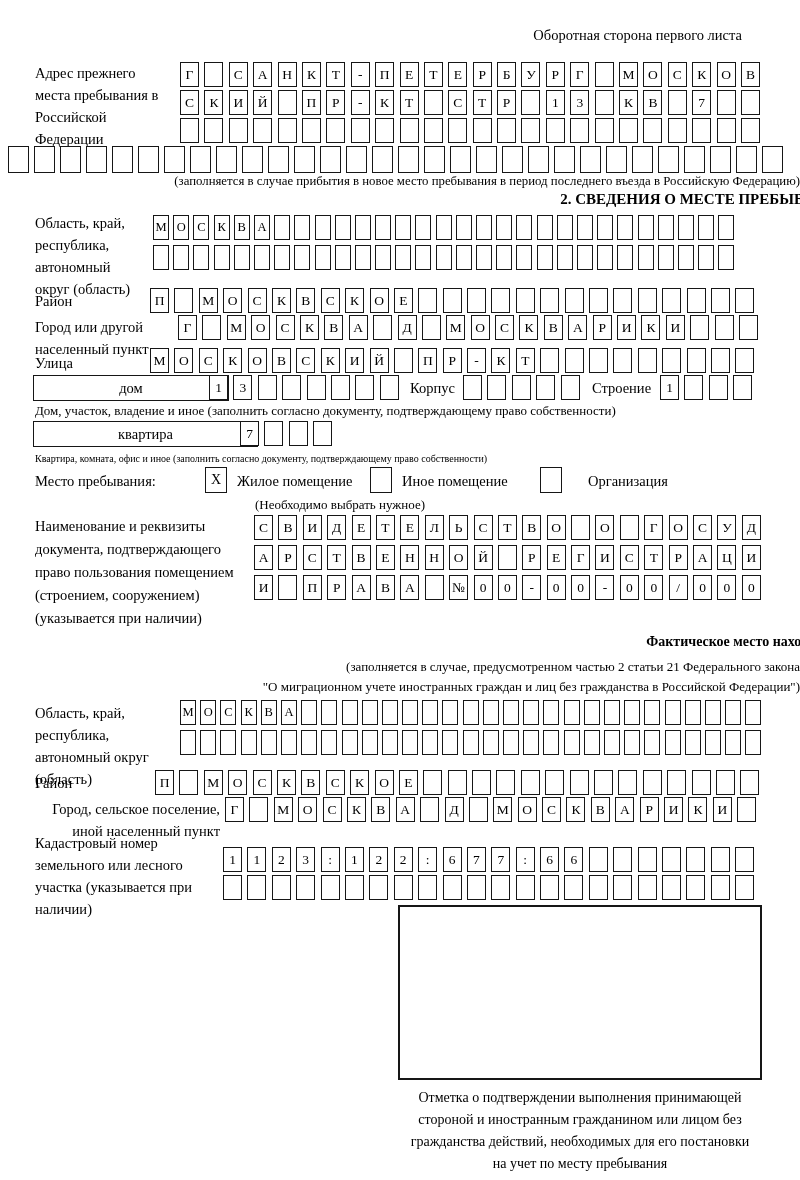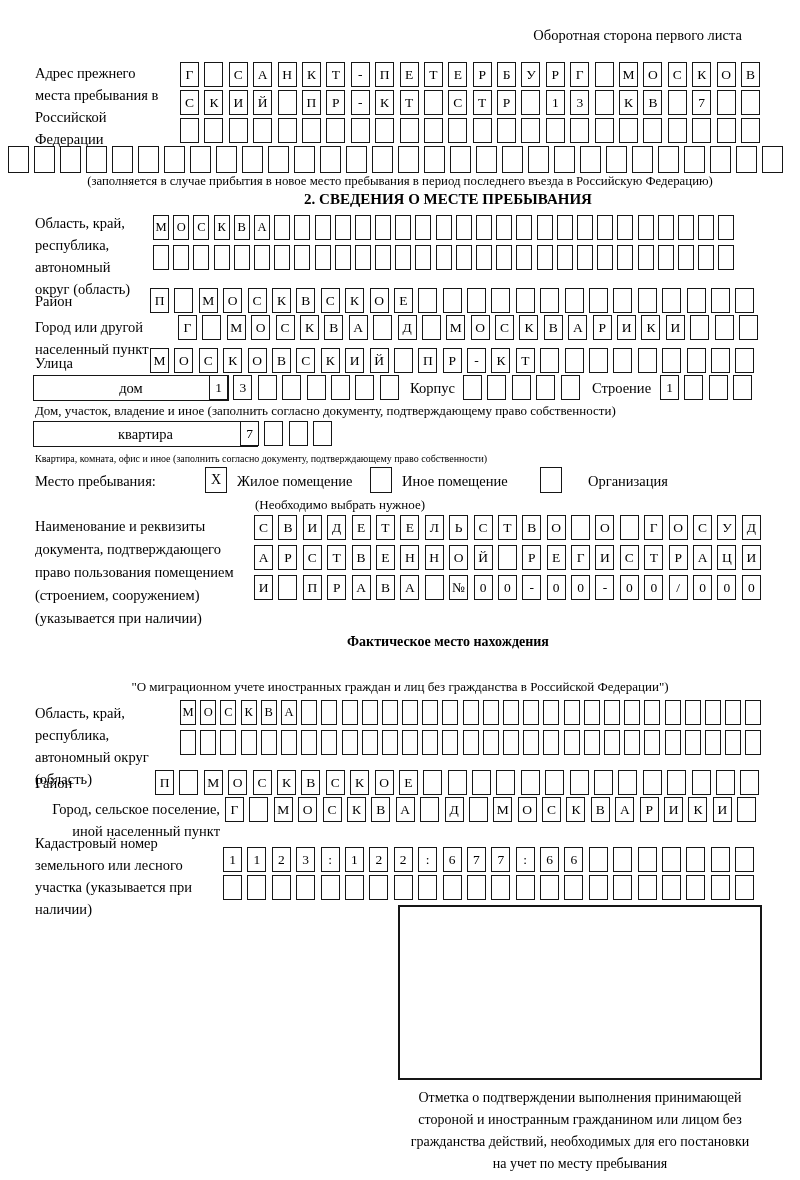--- a/index.html
+++ b/index.html
@@ -3,21 +3,21 @@
 <meta charset="utf-8">
 <style>
   html,body{margin:0;padding:0;background:#fff;}
   .page{
     position:relative;width:800px;height:1180px;background:#fff;color:#000;
     font-family:"Liberation Serif","DejaVu Serif",serif;overflow:hidden;
   }
   .abs{position:absolute;}
   .lbl{font-size:14.5px;line-height:22px;}
   .caption{font-size:12.8px;line-height:16px;}
-  .center{text-align:center;width:800px;left:0;}
+  .center{text-align:right;width:800px;left:0;}
   .sec-title{font-weight:bold;font-size:15px;padding-left:48px;}
   .cellrow{display:flex;}
   .cell{
     box-sizing:border-box;flex:0 0 auto;width:19px;height:25px;margin-right:5.4px;
     border:1.6px solid #161616;display:flex;align-items:center;justify-content:center;
     font-size:13.5px;background:#fff;
   }
   .c20 .cell{width:16px;margin-right:4.2px;font-size:12.5px;}
   .c26 .cell{width:21px;height:27px;margin-right:5px;}
   .wbox{
@@ -414,20 +414,21 @@
       <span class="cell">-</span>
       <span class="cell">0</span>
       <span class="cell">0</span>
       <span class="cell">/</span>
       <span class="cell">0</span>
       <span class="cell">0</span>
       <span class="cell">0</span>
     </div>
 
   <div class="abs sec-title center" style="top:634px;font-size:14px;">Фактическое место нахождения</div>
+  <div class="abs caption center" style="top:659px;font-size:13px;">(заполняется в случае, предусмотренном частью 2 статьи 21 Федерального закона</div>
   <div class="abs caption center" style="top:679px;font-size:13px;">"О миграционном учете иностранных граждан и лиц без гражданства в Российской Федерации")</div>
 
   <div class="abs lbl" style="left:35px;top:702px;width:150px;">Область, край, республика, автономный округ (область)</div>
   <div class="abs cellrow c20" style="left:180px;top:700px;">
       <span class="cell">М</span>
       <span class="cell">О</span>
       <span class="cell">С</span>
       <span class="cell">К</span>
       <span class="cell">В</span>
       <span class="cell">А</span>

